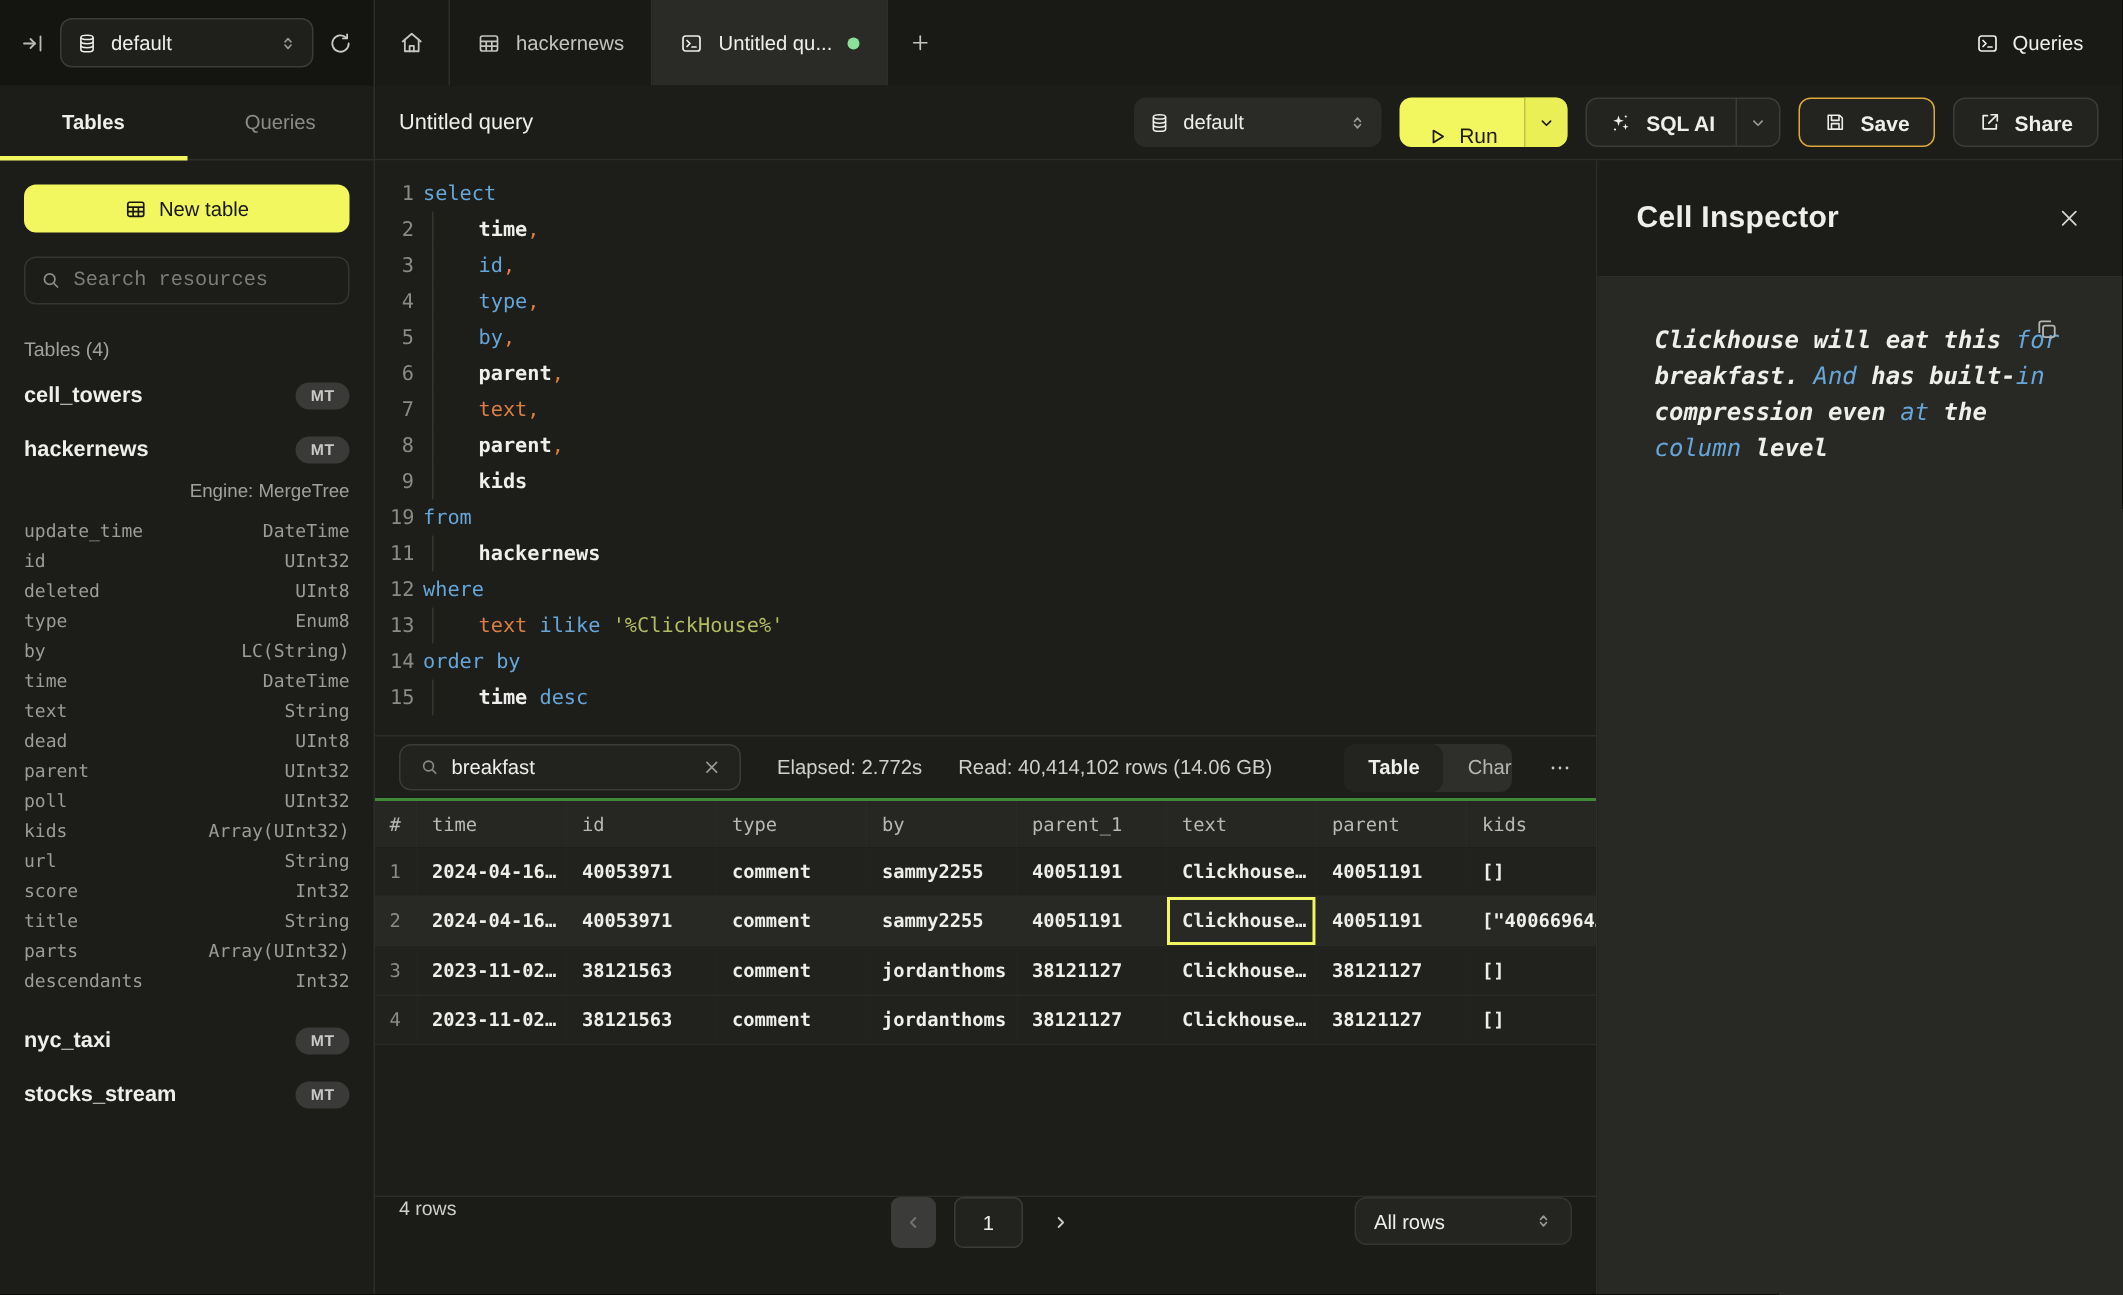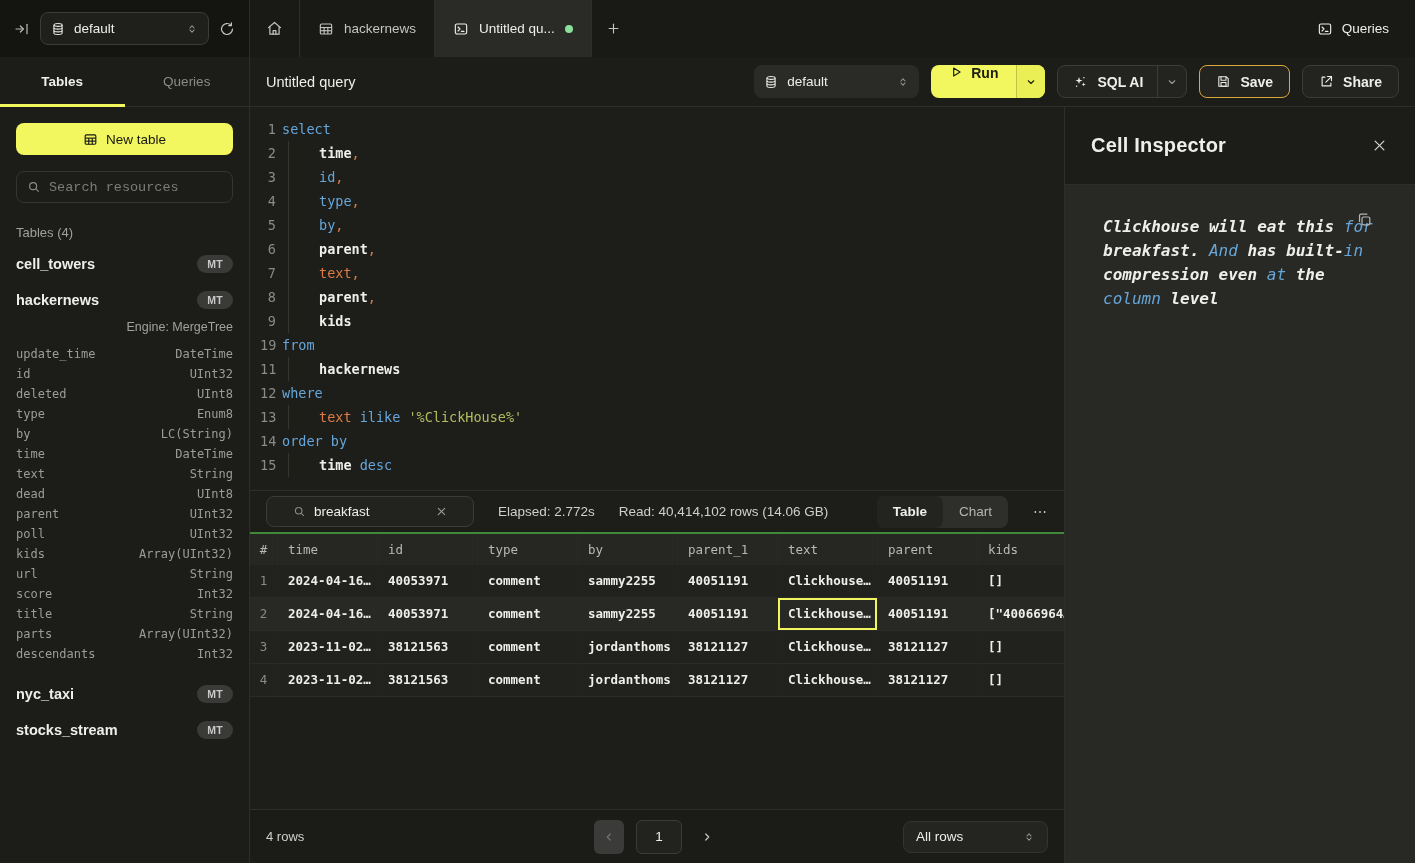--- a/index.html
+++ b/index.html
@@ -54,21 +54,21 @@
   .col-row{display:flex;justify-content:space-between;font-family:"DejaVu Sans Mono",monospace;font-size:12px;color:#9c9c99;line-height:20px;}
   .cols-wrap{margin-bottom:12px;}
 
   
   .content{flex:1;display:flex;flex-direction:column;min-width:0;}
   .query-toolbar{height:50px;flex:none;background:var(--bg-toolbar);border-bottom:1px solid var(--div);display:flex;align-items:center;padding:0 16px;gap:12px;}
   .qt-title{font-size:14.5px;color:var(--txt);margin-right:auto;}
   .qt-conn{width:165px;height:33px;background:#2a2a27;border-radius:8px;display:flex;align-items:center;gap:9px;padding:0 10px;font-size:13.5px;cursor:pointer;}
   .qt-conn .chev{margin-left:auto;color:#9a9a97;}
   .run-btn{height:33px;display:flex;align-items:stretch;border-radius:8px;overflow:hidden;background:var(--yellow);color:#1d1d10;cursor:pointer;}
-  .run-main{display:flex;align-items:flex-start;gap:8px;padding:0 18px;font-size:14px;font-weight:700;}
+  .run-main{display:flex;align-items:flex-end;gap:8px;padding:0 18px;font-size:14px;font-weight:400;}
   .run-chev{display:flex;align-items:center;padding:0 8px;border-left:1px solid rgba(0,0,0,.18);background:#e9ef55;}
   .ghost-btn{height:33px;display:flex;align-items:stretch;border:1px solid var(--border);border-radius:8px;background:#232320;cursor:pointer;color:var(--txt);}
   .gb-main{display:flex;align-items:center;gap:9px;padding:0 14px;font-size:14px;font-weight:700;justify-content:center;}
   .gb-chev{display:flex;align-items:center;padding:0 8px;border-left:1px solid var(--border);color:#9a9a97;}
   .save-btn{height:33px;display:flex;align-items:center;gap:9px;padding:0 16px;border:1.5px solid var(--amber);border-radius:8px;background:#232320;font-size:14px;font-weight:600;color:var(--txt);cursor:pointer;}
   .share-btn{height:33px;display:flex;align-items:center;gap:9px;padding:0 16px;border:1px solid var(--border);border-radius:8px;background:#232320;font-size:14px;font-weight:600;color:var(--txt);cursor:pointer;}
 
   .work-row{flex:1;display:flex;min-height:0;}
   .editor-col{width:815px;flex:none;display:flex;flex-direction:column;border-right:1px solid var(--div);min-height:0;}
 
@@ -78,21 +78,21 @@
   .ln{width:26px;text-align:right;color:var(--txt3);flex:none;padding-left:10px;line-height:24px;}
   .code{display:flex;align-items:stretch;white-space:pre;margin-left:6px;line-height:24px;}
   .ind{width:31px;border-left:1px solid #36362f;margin-left:6px;flex:none;}
   .tk.kw{color:var(--blue);}
   .tk.id{color:var(--txt);font-weight:700;}
   .tk.or{color:var(--orange);}
   .tk.str{color:var(--strgreen);}
 
   
   .results-bar{height:42px;flex:none;background:var(--bg-editor);border-top:1px solid var(--div);display:flex;align-items:center;padding:0 16px;gap:24px;}
-  .result-search{width:208px;height:31px;border:1px solid var(--border);background:#22221f;border-radius:8px;display:flex;align-items:center;gap:8px;padding:0 26px;color:var(--txt3);flex:none;}
+  .result-search{width:228px;height:31px;border:1px solid var(--border);background:#22221f;border-radius:8px;display:flex;align-items:center;gap:8px;padding:0 13px;color:var(--txt3);flex:none;}
   .result-search input{background:transparent;border:none;outline:none;color:var(--txt);font-size:13.5px;width:100%;font-family:"Liberation Sans",sans-serif;}
   .clear-x{color:#9a9a97;cursor:pointer;font-size:12px;}
   .stat{font-size:13.5px;color:#cfcfcc;white-space:nowrap;}
   .rb-spacer{flex:1;}
   .view-toggle{display:flex;background:#2e2e2b;border-radius:8px;padding:0;height:32px;overflow:hidden;}
   .vt-seg{display:flex;align-items:center;padding:0 16px;font-size:13.5px;color:#b5b5b2;cursor:pointer;}
   .vt-seg.active{background:#232320;color:var(--txt);font-weight:700;border-radius:8px;}
   .more-btn{color:#c9c9c6;cursor:pointer;letter-spacing:1px;font-weight:700;}
 
   
@@ -103,21 +103,21 @@
   .hcell.last{flex:1;border-right:none;}
   .grow{display:flex;height:33px;background:var(--bg-rows);border-bottom:1px solid #2a2a28;cursor:cell;}
   .grow.sel{background:var(--bg-row-sel);}
   .gcell{width:100px;flex:none;padding:0 10px;line-height:32px;font-family:"DejaVu Sans Mono",monospace;font-size:12.5px;font-weight:700;color:var(--txt);border-right:1px solid #2a2a2845;overflow:hidden;white-space:nowrap;position:relative;}
   .gcell.idx{width:28px;text-align:center;padding:0;color:var(--txt3);font-weight:400;}
   .gcell.last{flex:1;border-right:none;}
   .gcell.selcell{box-shadow:inset 0 0 0 2px var(--yellow);}
   .grid-empty{flex:1;background:var(--bg-editor);}
 
   
-  .result-footer{height:54px;flex:none;background:var(--bg-footer);border-top:1px solid var(--div);display:flex;align-items:center;padding:0 16px;position:relative;}
+  .result-footer{height:66px;flex:none;background:var(--bg-footer);border-top:1px solid var(--div);display:flex;align-items:flex-start;padding:0 16px;position:relative;}
   .rowcount{font-size:13px;color:#cfcfcc;}
   .pager{position:absolute;left:50%;transform:translateX(-50%);display:flex;align-items:center;gap:12px;}
   .pg-prev{width:30px;height:34px;background:#3b3b39;border-radius:6px;display:flex;align-items:center;justify-content:center;color:#74746f;cursor:default;}
   .pg-input{width:46px;height:34px;background:#22221f;border:1px solid var(--border);border-radius:6px;text-align:center;color:var(--txt);font-size:13.5px;outline:none;font-family:"Liberation Sans",sans-serif;}
   .pg-next{width:26px;height:34px;display:flex;align-items:center;justify-content:center;color:#c9c9c6;cursor:pointer;}
   .pagesize{margin-left:auto;width:145px;height:32px;background:#242421;border:1px solid #343431;border-radius:8px;display:flex;align-items:center;justify-content:space-between;padding:0 12px;font-size:13.5px;color:var(--txt);cursor:pointer;}
   .pagesize .chev{color:#9a9a97;}
 
   
   .inspector{flex:1;display:flex;flex-direction:column;min-width:0;background:var(--bg-side);}

